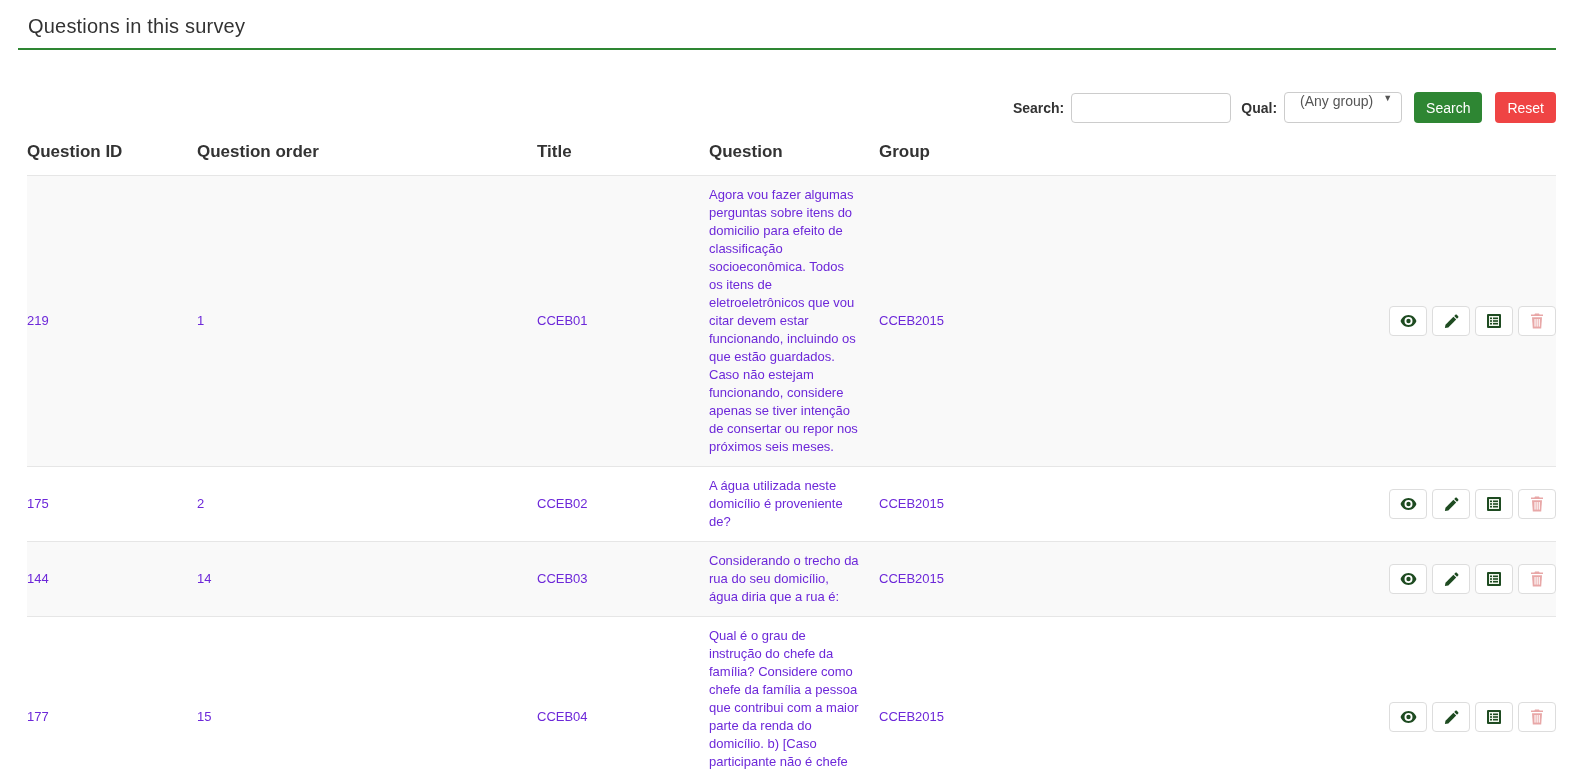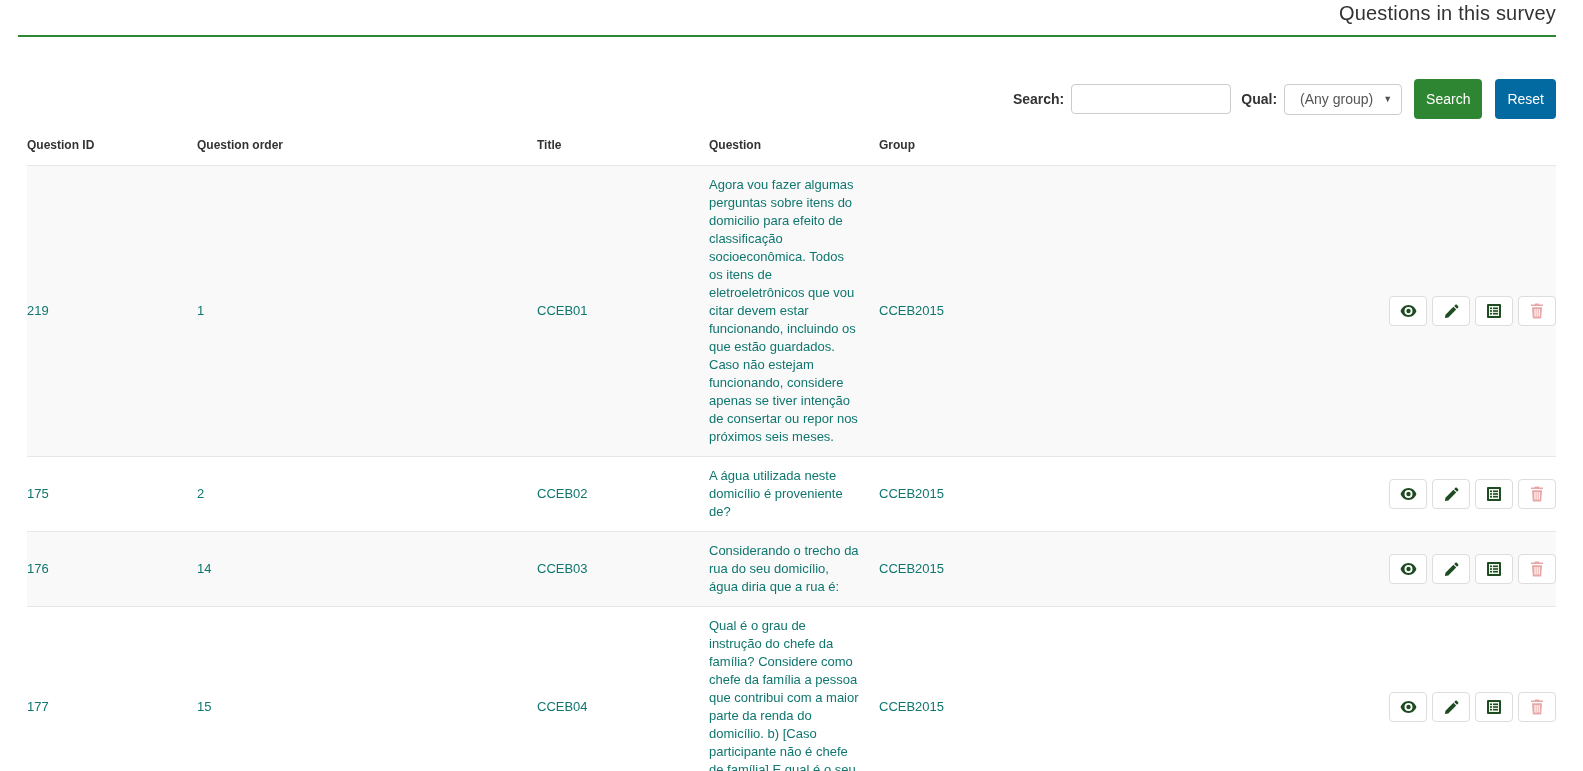--- a/index.html
+++ b/index.html
@@ -11,23 +11,22 @@
     overflow: hidden;
     font-family: "Liberation Sans", "DejaVu Sans", sans-serif;
     color: #333;
   }
   .container { padding: 0 27px; box-sizing: border-box; }
 
   .page-title {
     font-size: 20px;
     font-weight: 500;
     color: #333;
-    margin: 2px 0 10px 1px;
+    margin: 15px 0 10px 1px;
     letter-spacing: 0.2px;
-    text-align: right;
   }
   .divider {
     height: 2px;
     background: #2E8633;
     margin-left: -9px;
     margin-right: 0;
   }
 
   .toolbar {
     display: flex;
@@ -47,58 +46,58 @@
     font-family: inherit;
     margin-right: 10px;
   }
   .group-select {
     width: 118px;
     height: 31px;
     box-sizing: border-box;
     border: 1px solid #ccc;
     border-radius: 4px;
     display: flex;
-    align-items: center;
+    align-items: flex-start;
     justify-content: space-between;
     padding: 0 9px 0 15px;
     color: #555;
     cursor: pointer;
     background: #fff;
     margin-right: 12px;
   }
   .caret { font-size: 9px; color: #555; }
   .btn {
-    height: 40px;
+    height: 31px;
     padding: 0 12px;
     border: none;
     border-radius: 4px;
     color: #fff;
     font-size: 14px;
     font-family: inherit;
     cursor: pointer;
   }
   .btn-search { background: #2E8633; margin-right: 13px; }
-  .btn-reset  { background: #0369a1; }
+  .btn-reset  { background: #ef4444; }
 
   table.questions-table {
     width: 100%;
     border-collapse: collapse;
     table-layout: fixed;
     margin-top: 9px;
   }
   .questions-table th {
     text-align: left;
-    font-size: 12px;
+    font-size: 17px;
     font-weight: bold;
     color: #333;
     padding: 10px 20px 13px 0;
   }
   .questions-table td {
     font-size: 13px;
-    color: #0f766e;
+    color: #6d28d9;
     padding: 10px 20px 10px 0;
     vertical-align: middle;
     line-height: 18px;
     word-wrap: break-word;
   }
   .questions-table tbody tr { border-top: 1px solid #e6e6e6; }
   .questions-table tbody tr:last-child { border-bottom: 1px solid #ededed; }
   .questions-table tbody tr:nth-child(odd) { background: #f9f9f9; }
 
   .actions-cell { padding-right: 0 !important; }
@@ -257,21 +256,21 @@
               <rect x="6.6" y="6" width="1.1" height="7.6" fill="#ffffff"></rect>
               <rect x="8.7" y="6" width="1.1" height="7.6" fill="#ffffff"></rect>
             </svg>
           </span>
         </button>
       </div>
     </td>
   </tr>
 
   <tr>
-    <td>176</td>
+    <td>144</td>
     <td>14</td>
     <td>CCEB03</td>
     <td>Considerando o trecho da rua do seu domicílio, água diria que a rua é:</td>
     <td>CCEB2015</td>
     <td class="actions-cell">
       <div class="actions">
         <button class="icon-btn">
           <span>
             <svg width="17" height="14" viewBox="0 0 17 14">
               <path d="M8.5 1 C4.6 1 1.6 3.8 0.6 7 C1.6 10.2 4.6 13 8.5 13 C12.4 13 15.4 10.2 16.4 7 C15.4 3.8 12.4 1 8.5 1 Z M8.5 11 A4 4 0 1 1 8.5 3 A4 4 0 0 1 8.5 11 Z" fill="#1E4B21"></path>

